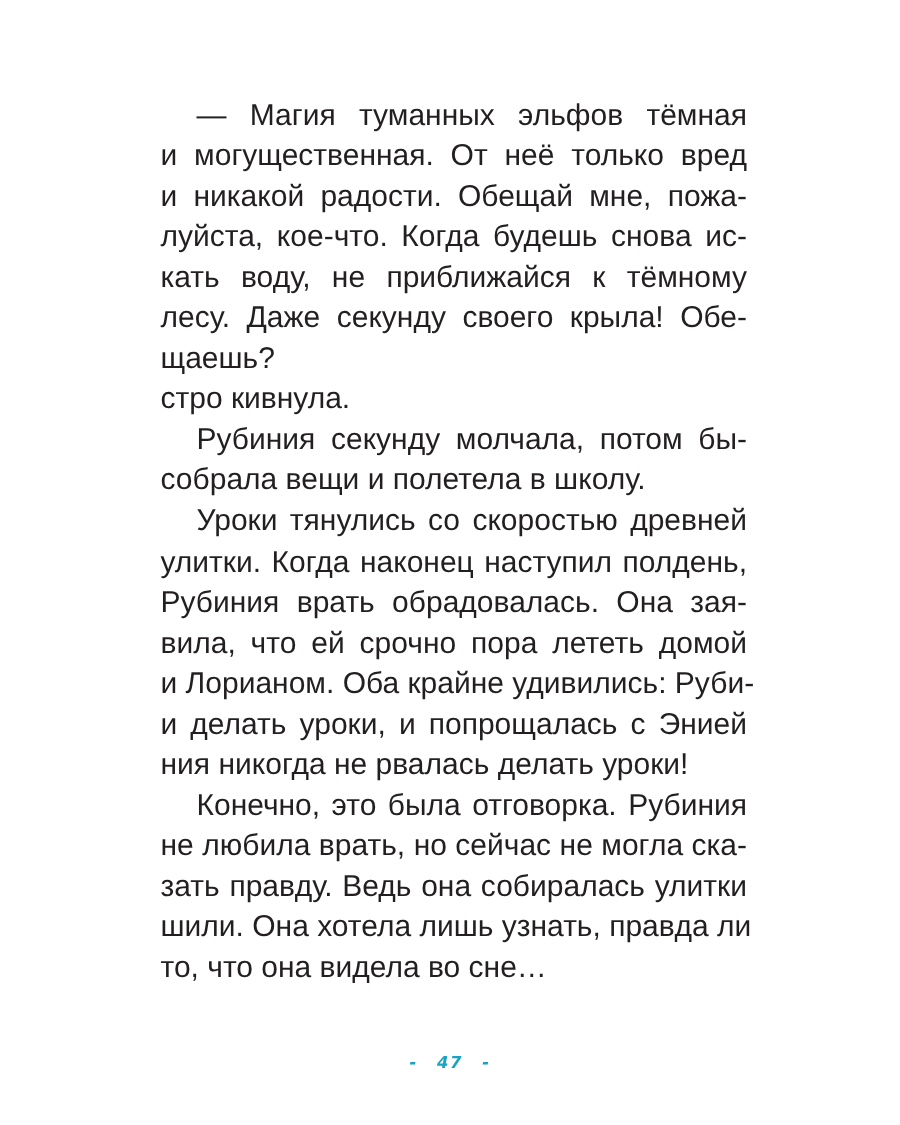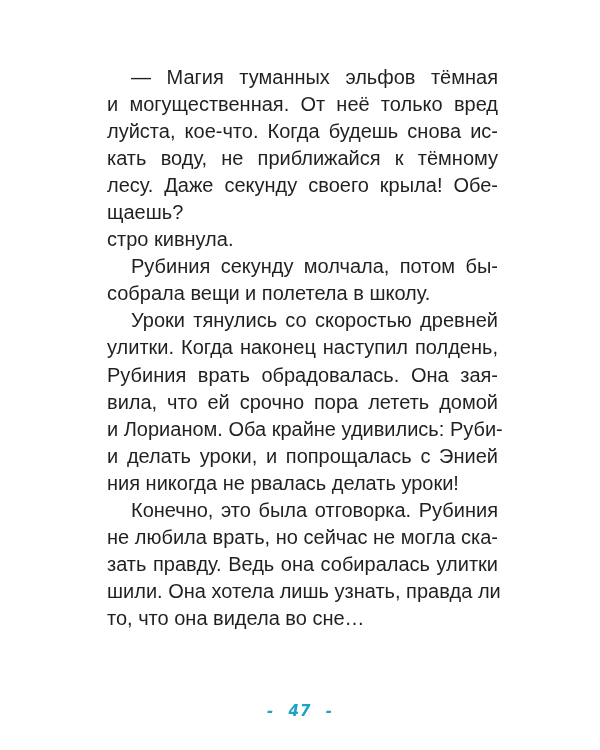--- a/index.html
+++ b/index.html
@@ -20,31 +20,32 @@
     font-family: Liberation Sans, sans-serif;
     font-size: 20px;
   }
   .line.last { text-align-last: left; }
   .line.indent { padding-left: 24px; }
   .page-number {
     position: absolute; left: 0; width: 600px; top: 702px;
     text-align: center;
     font-family: "DejaVu Sans", "Liberation Sans", sans-serif;
     font-style: italic; font-weight: bold;
-    font-size: 15px; color: #1aa3c4;
+    font-size: 11px; color: #1aa3c4;
     letter-spacing: 1px;
   }
   .page-number .dash { font-weight: bold; margin: 0 8px; }
 </style>
 </head>
 <body>
 
 <div class="page" id="page-body">
     <div class="line indent">— Магия туманных эльфов тёмная</div>
     <div class="line">и могущественная. От неё только вред</div>
+    <div class="line">и никакой радости. Обещай мне, пожа-</div>
     <div class="line">луйста, кое-что. Когда будешь снова ис-</div>
     <div class="line">кать воду, не приближайся к тёмному</div>
     <div class="line">лесу. Даже секунду своего крыла! Обе-</div>
     <div class="line last">щаешь?</div>
     <div class="line last">стро кивнула.</div>
     <div class="line indent">Рубиния секунду молчала, потом бы-</div>
     <div class="line last">собрала вещи и полетела в школу.</div>
     <div class="line indent">Уроки тянулись со скоростью древней</div>
     <div class="line">улитки. Когда наконец наступил полдень,</div>
     <div class="line">Рубиния врать обрадовалась. Она зая-</div>

